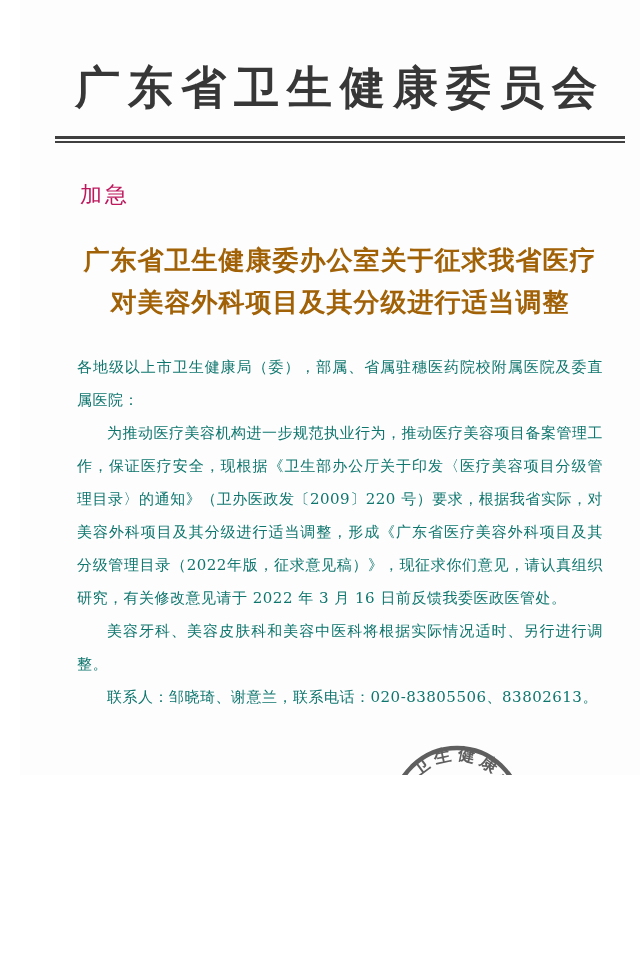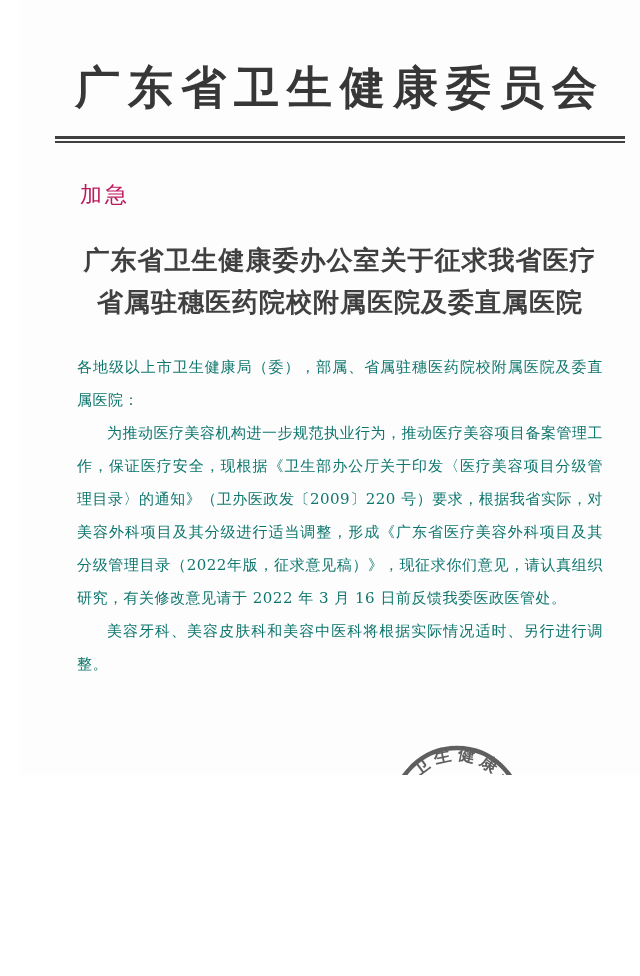--- a/index.html
+++ b/index.html
@@ -35,21 +35,21 @@
     letter-spacing:3px;
     color:#be185d;
   }
   .doc-title{
     position:absolute;top:239px;left:20px;width:600px;
     margin:0;
     text-align:center;
     font-size:26px;line-height:42px;
     font-weight:bold;
     letter-spacing:1px;
-    color:#404040;
+    color:#a16207;
   }
   .body-text{
     position:absolute;top:351px;left:57px;width:526px;
     font-size:15px;line-height:33px;
     letter-spacing:0.5px;
     text-align:justify;
     color:#0f766e;
   }
   .body-text p{margin:0;padding:0;}
   .body-text p.indent{text-indent:2em;}
@@ -96,27 +96,28 @@
 <div class="page">
 
   <div class="letterhead">广东省卫生健康委员会</div>
 
   <div class="rule-top"></div>
 
   <div class="urgent">加急</div>
 
   <h1 class="doc-title">
     <span>广东省卫生健康委办公室关于征求我省医疗</span><br>
-    <span>省属驻穗医药院校附属医院及委直属医院</span>
+    <span>对美容外科项目及其分级进行适当调整</span>
   </h1>
 
   <div class="body-text">
     <p>各地级以上市卫生健康局（委），部属、省属驻穗医药院校附属医院及委直属医院：</p>
     <p class="indent">为推动医疗美容机构进一步规范执业行为，推动医疗美容项目备案管理工作，保证医疗安全，现根据《卫生部办公厅关于印发〈医疗美容项目分级管理目录〉的通知》（卫办医政发〔2009〕220 号）要求，根据我省实际，对美容外科项目及其分级进行适当调整，形成《广东省医疗美容外科项目及其分级管理目录（2022年版，征求意见稿）》，现征求你们意见，请认真组织研究，有关修改意见请于 2022 年 3 月 16 日前反馈我委医政医管处。</p>
     <p class="indent">美容牙科、美容皮肤科和美容中医科将根据实际情况适时、另行进行调整。</p>
+    <p class="indent">联系人：邹晓琦、谢意兰，联系电话：020-83805506、83802613。</p>
   </div>
 
   <div class="signature-org">广东省卫生健康委办公室</div>
 
 
   <svg class="seal" viewBox="0 0 150 150" xmlns="http://www.w3.org/2000/svg" xmlns:xlink="http://www.w3.org/1999/xlink">
     <defs>
       <path id="sealArc" d="M 32.4 104.8 A 52 52 0 1 1 117.6 104.8" fill="none"></path>
     </defs>
     <circle cx="75" cy="75" r="64" fill="none" stroke="#3d3d3d" stroke-width="4.5"></circle>

